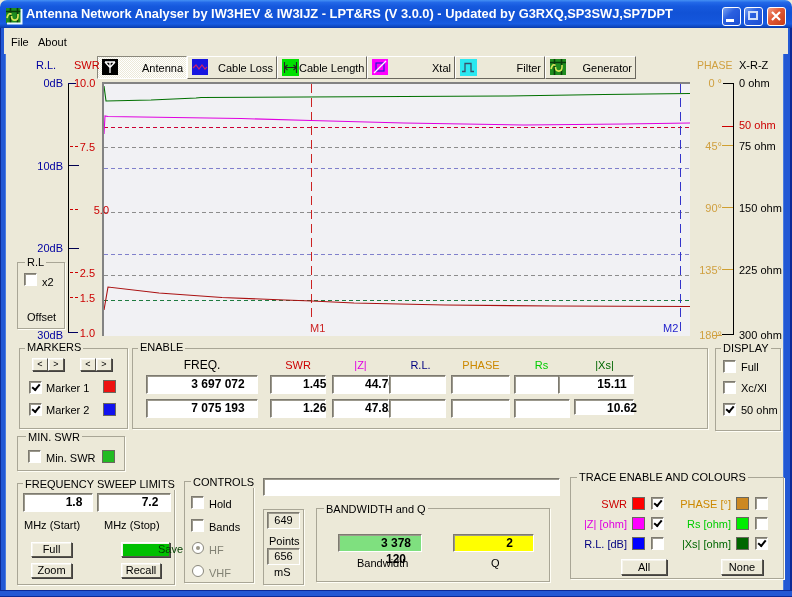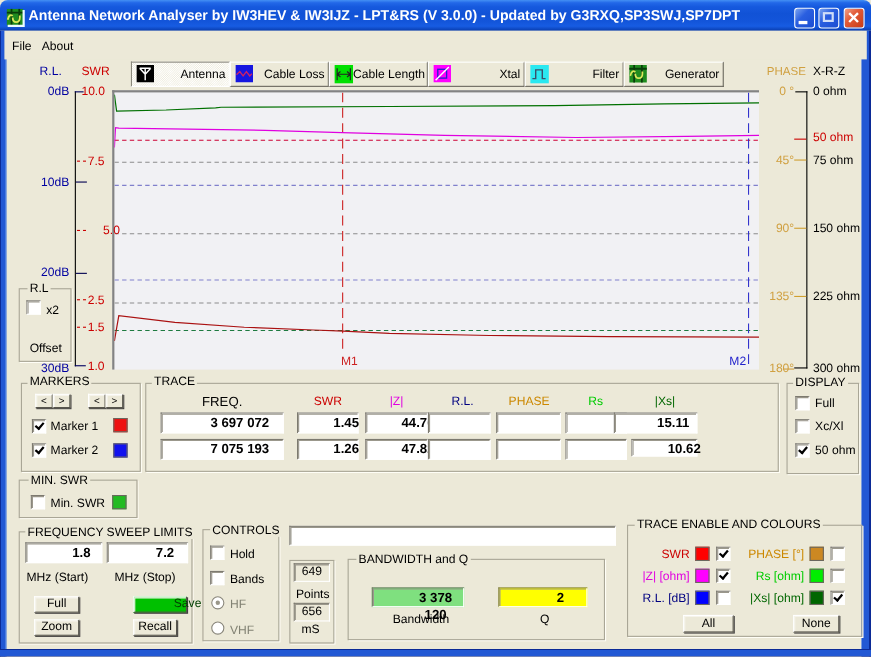--- a/index.html
+++ b/index.html
@@ -57,21 +57,21 @@
 <div class="abs tbtn b2">
     <div class="abs" style="left:3px;top:3px;width:10px;height:9px;border:2px solid #cfddf8;box-sizing:border-box;"></div>
   </div>
 <div class="abs tbtn b3"><svg width="17" height="17">
       <path d="M4 4 L12 12 M12 4 L4 12" stroke="#fff" stroke-width="2.2"></path>
     </svg></div>
 <div class="abs" id="menubar"></div>
 <div class="abs menuitem" style="left:11px;top:36px;">File</div>
 <div class="abs menuitem" style="left:38px;top:36px;">About</div>
 
-<div class="abs" id="tabs" style="left:119px;top:55px;width:540px;height:25px;">
+<div class="abs" id="tabs" style="left:97px;top:55px;width:540px;height:25px;">
 <div class="abs tab" style="left:0;width:90px;border-top:1px solid #8a887c;border-left:1px solid #8a887c;border-right:1px solid #fff;border-bottom:1px solid #fff;background:#fff;background-image:linear-gradient(45deg,#ece9d8 25%,transparent 25%,transparent 75%,#ece9d8 75%),linear-gradient(45deg,#ece9d8 25%,transparent 25%,transparent 75%,#ece9d8 75%);background-size:2px 2px;background-position:0 0,1px 1px;">
       <span class="ticon">
         <svg width="16" height="16">
           <rect width="16" height="16" fill="#000"></rect>
           <path d="M3 3 H13 M3 3 L8 8.5 M13 3 L8 8.5 M8 3 V14" stroke="#fff" stroke-width="1.3" fill="none"></path>
         </svg>
       </span>
       <span class="tlab">Antenna</span>
     </div>
 <div class="abs tab" style="left:90px;width:90px;">
@@ -201,21 +201,21 @@
 <div class="abs btn" style="left:80px;top:358px;width:16px;height:13px;line-height:11px;font-size:9px;">&lt;</div>
 <div class="abs btn" style="left:96px;top:358px;width:16px;height:13px;line-height:11px;font-size:9px;">&gt;</div>
 <div class="abs cb ck" style="left:29px;top:381px;"></div>
 <div class="abs" style="left:46px;top:382px;">Marker 1</div>
 <div class="abs sq" style="left:103px;top:380px;background:#ee1111;"></div>
 <div class="abs cb ck" style="left:29px;top:403px;"></div>
 <div class="abs" style="left:46px;top:404px;">Marker 2</div>
 <div class="abs sq" style="left:103px;top:403px;background:#1111ee;"></div>
 
 <div class="abs gb" style="left:132px;top:348px;width:574px;height:79px;"></div>
-<div class="abs gbt" style="left:138px;top:341px;">TRACE</div>
+<div class="abs gbt" style="left:138px;top:341px;">ENABLE</div>
 <div class="abs" style="left:146px;top:358px;width:112px;text-align:center;font-size:12px;">FREQ.</div>
 <div class="abs" style="left:270px;top:359px;width:56px;text-align:center;color:#cc0000;">SWR</div>
 <div class="abs" style="left:332px;top:359px;width:57px;text-align:center;color:#e000e0;">|Z|</div>
 <div class="abs" style="left:392px;top:359px;width:57px;text-align:center;color:#000080;">R.L.</div>
 <div class="abs" style="left:452px;top:359px;width:58px;text-align:center;color:#cc8800;">PHASE</div>
 <div class="abs" style="left:513px;top:359px;width:57px;text-align:center;color:#00cc00;">Rs</div>
 <div class="abs" style="left:575px;top:359px;width:59px;text-align:center;color:#006600;">|Xs|</div>
 <div class="abs tb vtext" style="left:146px;top:375px;width:112px;height:19px;">3 697 072</div>
 <div class="abs tb vtext" style="left:270px;top:375px;width:56px;height:19px;">1.45</div>
 <div class="abs tb vtext" style="left:332px;top:375px;width:57px;height:19px;">44.76</div>

